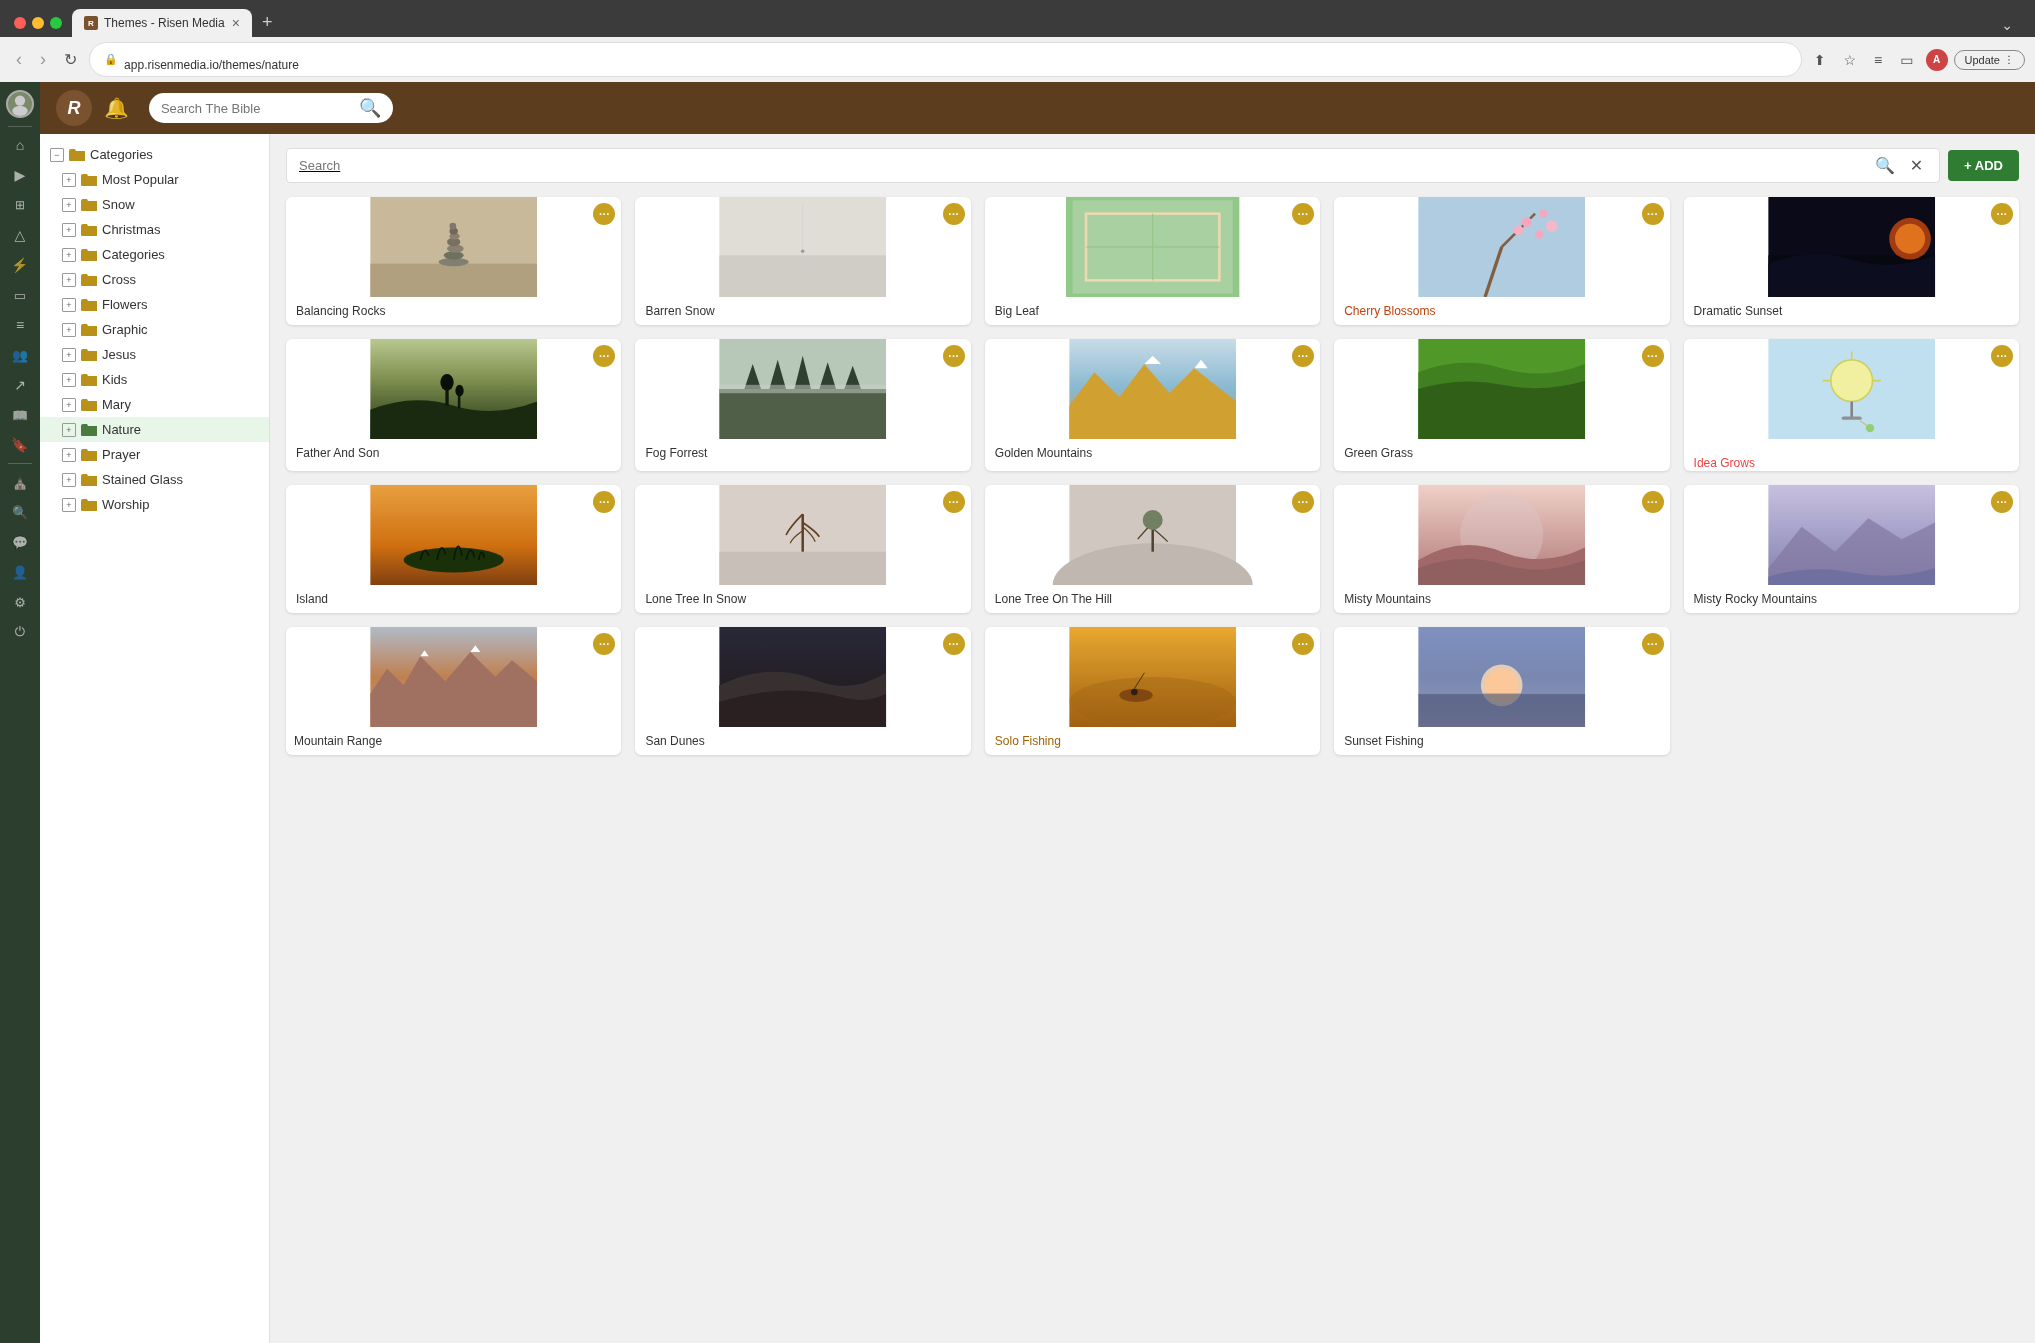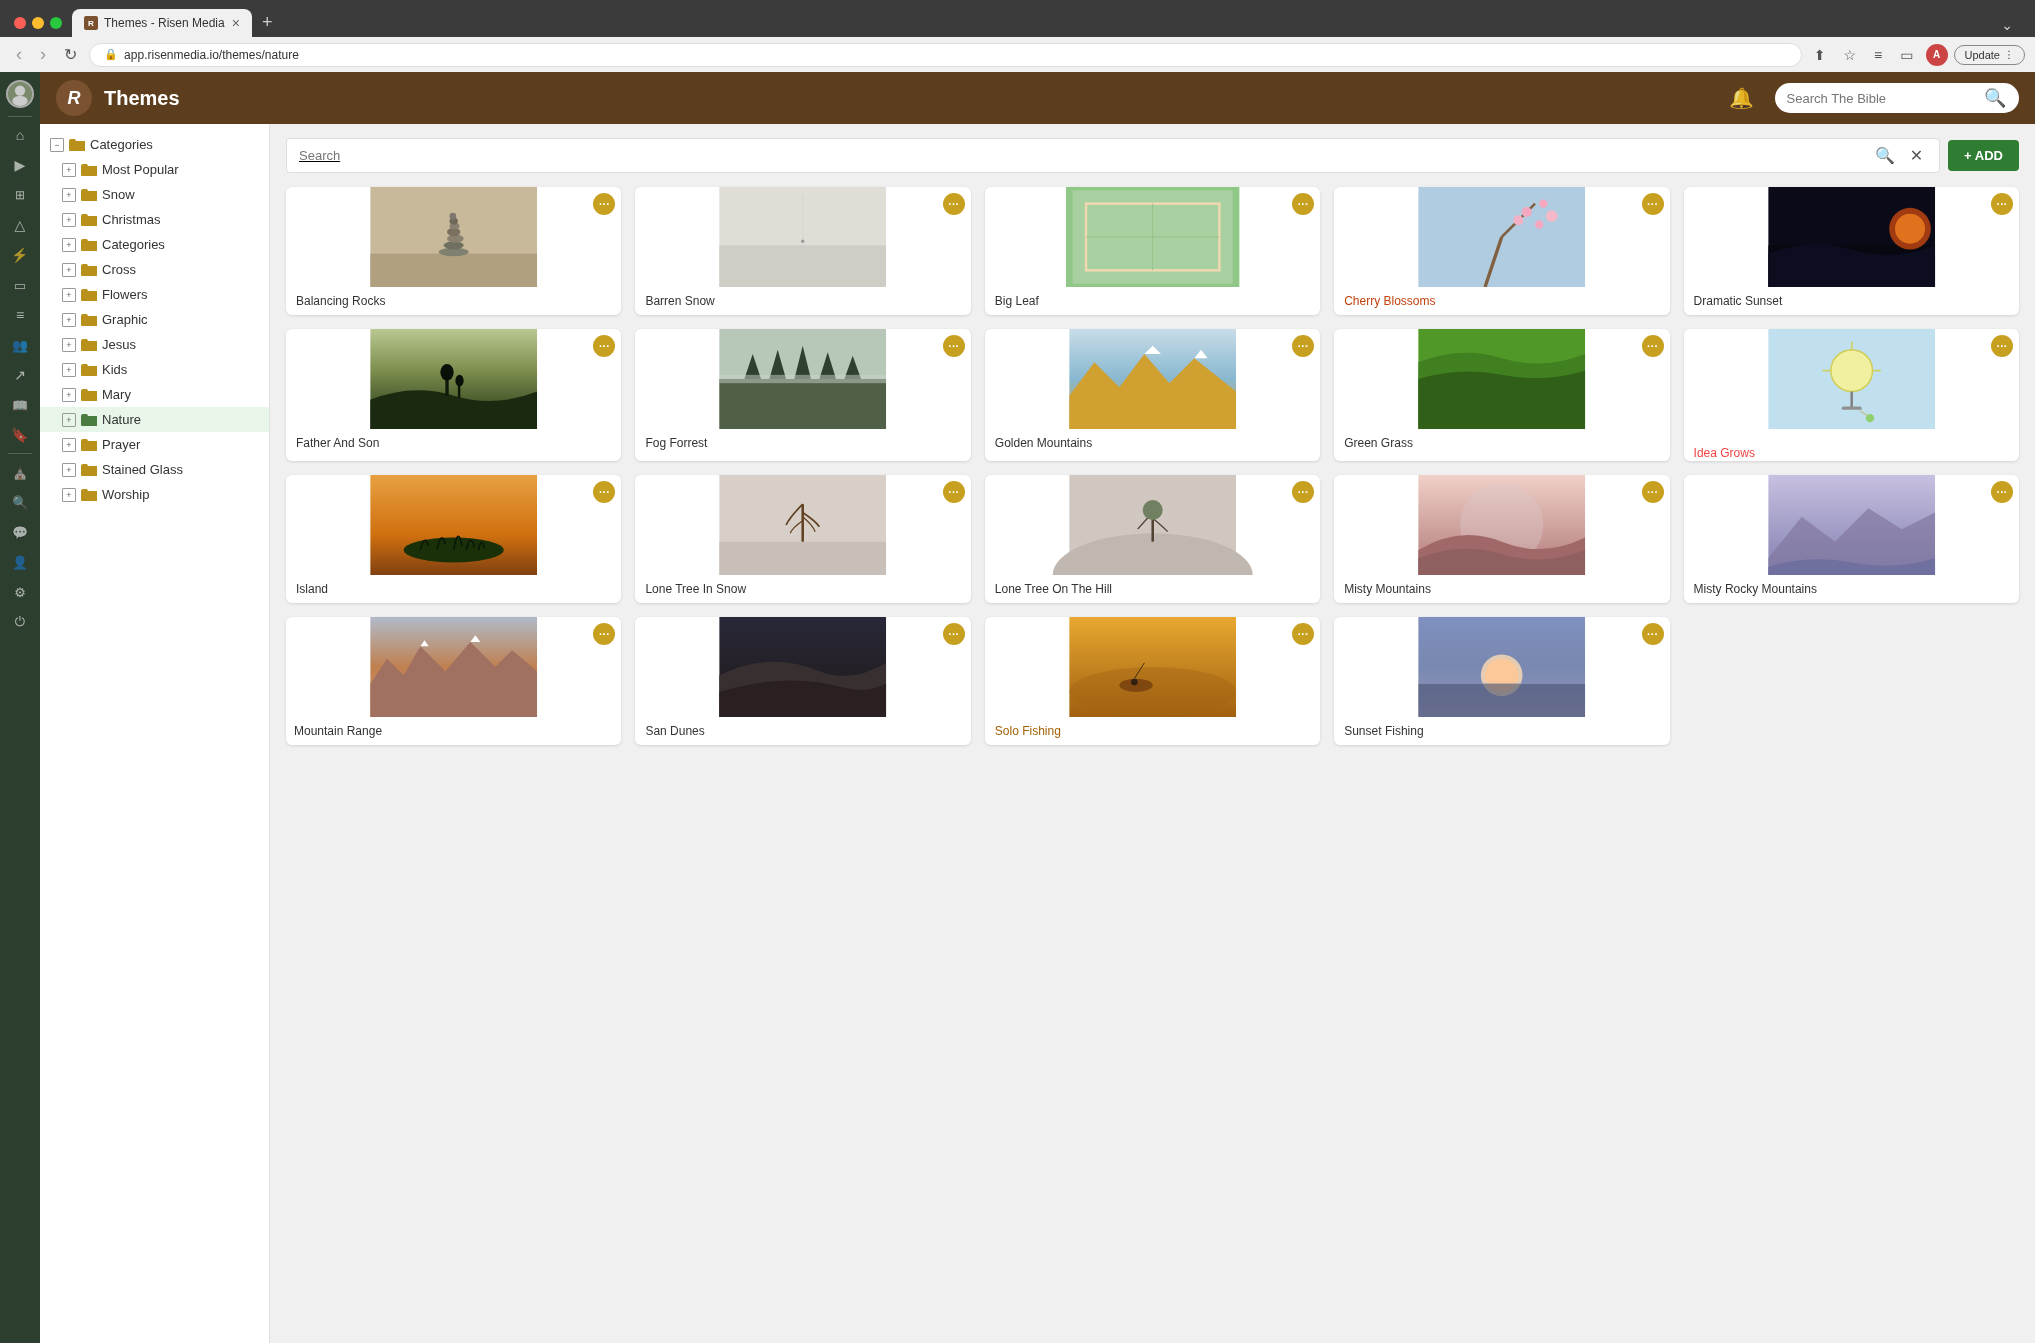--- a/index.html
+++ b/index.html
@@ -27,21 +27,21 @@
       <div style="color:#ccc;font-size:18px;padding:4px 8px;cursor:pointer;background:none;border:none;">+</div>
       <div style="color:#ccc;font-size:14px;padding:4px 8px;cursor:pointer;margin-left:auto;">⌄</div>
     </div>
   </div>
   <div style="background:#f0f0f0;padding:5px 10px;display:flex;align-items:center;gap:6px;">
     <button style="background:none;border:none;color:#999;font-size:18px;cursor:not-allowed;padding:2px 6px;">‹</button>
     <button style="background:none;border:none;color:#999;font-size:18px;cursor:not-allowed;padding:2px 6px;">›</button>
     <button style="background:none;border:none;color:#555;font-size:16px;cursor:pointer;padding:2px 6px;">↻</button>
     <div style="flex:1;background:white;border:1px solid #ddd;border-radius:20px;padding:4px 14px;display:flex;align-items:center;gap:6px;">
       <span style="color:#555;font-size:11px;">🔒</span>
-      <span style="font-size:12px;color:#333;">app.risenmedia.io/themes/nature</span>
+      <span style="font-size:12px;color:#333;margin-top:11px;">app.risenmedia.io/themes/nature</span>
     </div>
     <button style="background:none;border:none;color:#555;font-size:14px;cursor:pointer;padding:3px 6px;">⬆</button>
     <button style="background:none;border:none;color:#555;font-size:14px;cursor:pointer;padding:3px 6px;">☆</button>
     <button style="background:none;border:none;color:#555;font-size:14px;cursor:pointer;padding:3px 6px;">≡</button>
     <button style="background:none;border:none;color:#555;font-size:14px;cursor:pointer;padding:3px 6px;">▭</button>
     <div style="width:22px;height:22px;border-radius:50%;background:#cc4444;display:flex;align-items:center;justify-content:center;color:white;font-size:10px;font-weight:bold;">A</div>
     <button style="background:none;border:1px solid #888;border-radius:12px;padding:3px 10px;font-size:11px;color:#333;cursor:pointer;display:flex;align-items:center;gap:4px;">Update <span style="font-size:10px;">⋮</span></button>
   </div>
 </div>
 
@@ -72,21 +72,20 @@
     <div style="width:32px;height:28px;display:flex;align-items:center;justify-content:center;color:rgba(255,255,255,0.6);font-size:13px;cursor:pointer;">💬</div>
     <div style="width:32px;height:28px;display:flex;align-items:center;justify-content:center;color:rgba(255,255,255,0.6);font-size:13px;cursor:pointer;">👤</div>
     <div style="width:32px;height:28px;display:flex;align-items:center;justify-content:center;color:rgba(255,255,255,0.6);font-size:13px;cursor:pointer;">⚙</div>
     <div style="width:32px;height:28px;display:flex;align-items:center;justify-content:center;color:rgba(255,255,255,0.6);font-size:13px;cursor:pointer;">⏻</div>
   </div>
 
   <div style="display:flex;flex-direction:column;flex:1;overflow:hidden;">
 
     <div style="background:#5c3d1e;color:white;padding:0 16px;height:52px;display:flex;align-items:center;gap:12px;">
       <div style="width:36px;height:36px;background:#7a5230;border-radius:50%;display:flex;align-items:center;justify-content:center;color:white;font-size:18px;font-weight:bold;font-style:italic;">R</div>
-      <span style="font-size:20px;font-weight:600;color:white;flex:1;">Themes</span>
       <span style="color:rgba(255,255,255,0.85);font-size:20px;cursor:pointer;margin-right:8px;">🔔</span>
       <div style="display:flex;align-items:center;background:white;border-radius:20px;overflow:hidden;padding:0 4px 0 12px;">
         <input style="border: none; outline: none; font-size: 13px; width: 190px; color: rgb(51, 51, 51);" placeholder="Search The Bible">
         <button style="background:none;border:none;color:#555;font-size:18px;cursor:pointer;padding:4px 8px;">🔍</button>
       </div>
     </div>
 
     <div style="display:flex;flex:1;overflow:hidden;">
 
       <div style="width:230px;background:white;border-right:1px solid #e0e0e0;overflow-y:auto;padding:8px 0;">

